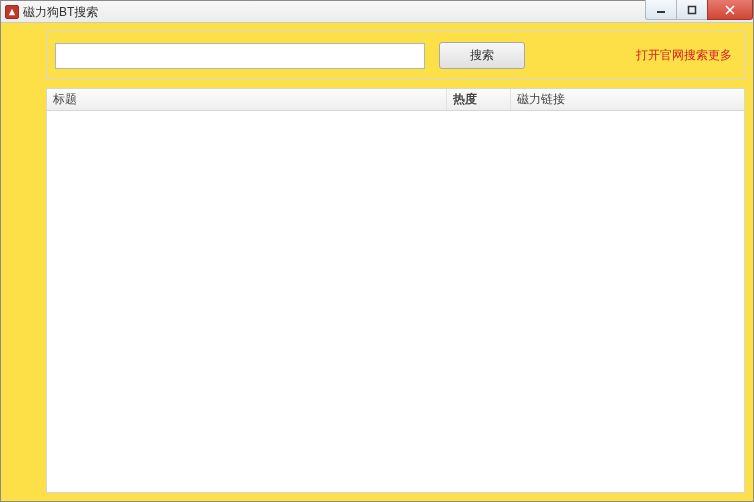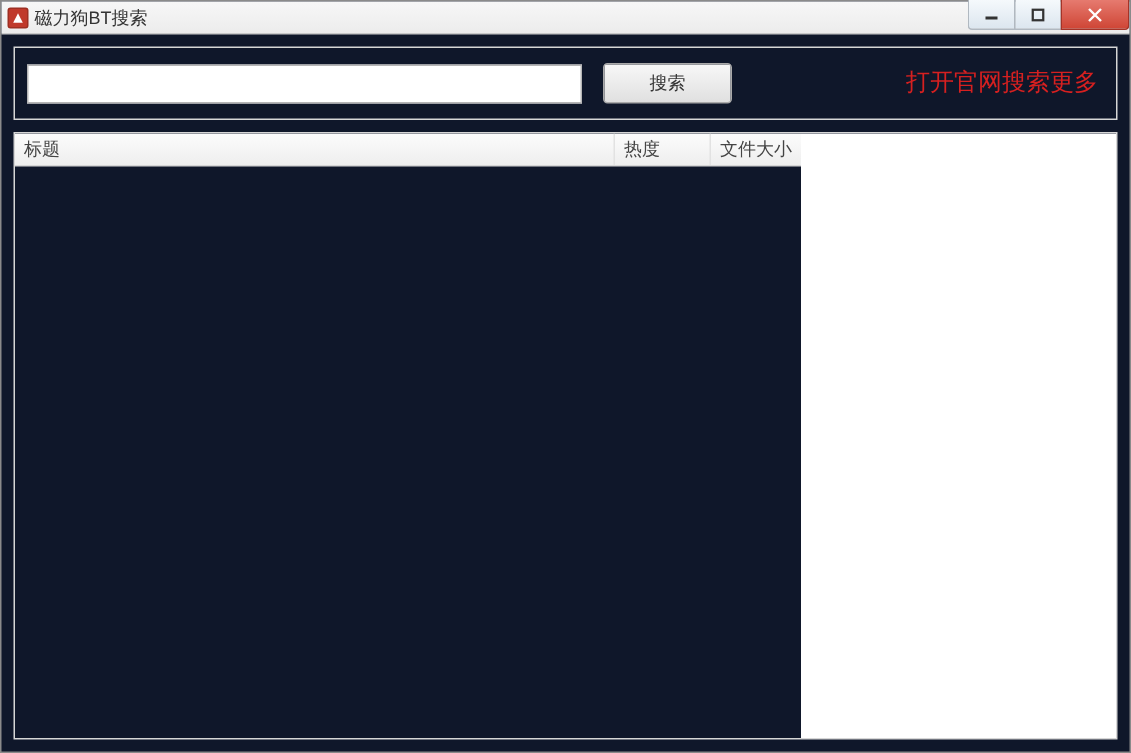--- a/index.html
+++ b/index.html
@@ -8,21 +8,21 @@
     font-size: 12px;
     background: #fff;
     width: 754px;
     height: 502px;
     overflow: hidden;
   }
   .window {
     width: 754px;
     height: 502px;
     border: 1px solid #8a8a8a;
-    background: #0f172a;
+    background: #fde047;
     display: flex;
     flex-direction: column;
     box-shadow: 0 0 6px rgba(0,0,0,0.25);
   }
   .titlebar {
     height: 22px;
     background: linear-gradient(to bottom, #f7f7f7, #ececec);
     border-bottom: 1px solid #c9c9c9;
     display: flex;
     align-items: center;
@@ -68,20 +68,21 @@
     border-bottom-right-radius: 3px;
   }
   .win-btn svg { display:block; }
 
   .client-area {
     flex: 1;
     padding: 8px;
     display: flex;
     flex-direction: column;
     gap: 8px;
+    margin-left: 37px;
   }
 
   .search-panel {
     border: 1px solid #d6d6d6;
     padding: 10px 8px;
     display: flex;
     align-items: center;
     gap: 14px;
   }
   .search-input {
@@ -98,31 +99,31 @@
     border: 1px solid #a9a9a9;
     background: linear-gradient(to bottom, #f7f7f7, #e0e0e0);
     border-radius: 3px;
     font-size: 12px;
     color: #333;
     cursor: pointer;
   }
   .open-link {
     margin-left: auto;
     color: #d62020;
-    font-size: 16px;
+    font-size: 12px;
     cursor: pointer;
     white-space: nowrap;
     padding-right: 4px;
   }
 
   .results-panel {
     flex: 1;
     border: 1px solid #d6d6d6;
     display: flex;
-    flex-direction: row;
+    flex-direction: column;
     overflow: hidden;
   }
   .col-header {
     height: 22px;
     background: linear-gradient(to bottom, #fcfcfc, #eeeeee);
     border-bottom: 1px solid #d6d6d6;
     display: flex;
     align-items: center;
     font-size: 12px;
     color: #444;
@@ -132,21 +133,21 @@
     display: flex;
     align-items: center;
     padding: 0 6px;
     border-right: 1px solid #e2e2e2;
     overflow: hidden;
     white-space: nowrap;
   }
   .col:last-child { border-right: none; }
   .col-title  { flex: 0 0 400px; }
   .col-time   { flex: 0 0 80px; }
-  .col-heat   { flex: 0 0 64px; }
+  .col-heat   { flex: 0 0 64px; font-weight: bold; }
   .col-size   { flex: 0 0 80px; }
   .col-magnet { flex: 1 1 auto; }
   .results-body {
     flex: 1;
     background: #fff;
     overflow: auto;
   }
 </style>
 </head>
 <body>
@@ -185,19 +186,19 @@
     <div class="search-panel">
       <input class="search-input" type="text" value="" style="">
       <button class="search-btn">搜索</button>
       <span class="open-link">打开官网搜索更多</span>
     </div>
 
     <div class="results-panel">
       <div class="col-header">
         <div class="col col-title">标题</div>
         <div class="col col-heat">热度</div>
-        <div class="col col-magnet">文件大小</div>
+        <div class="col col-magnet">磁力链接</div>
       </div>
       <div class="results-body"></div>
     </div>
 
   </div>
 </div>
 
 </body></html>

